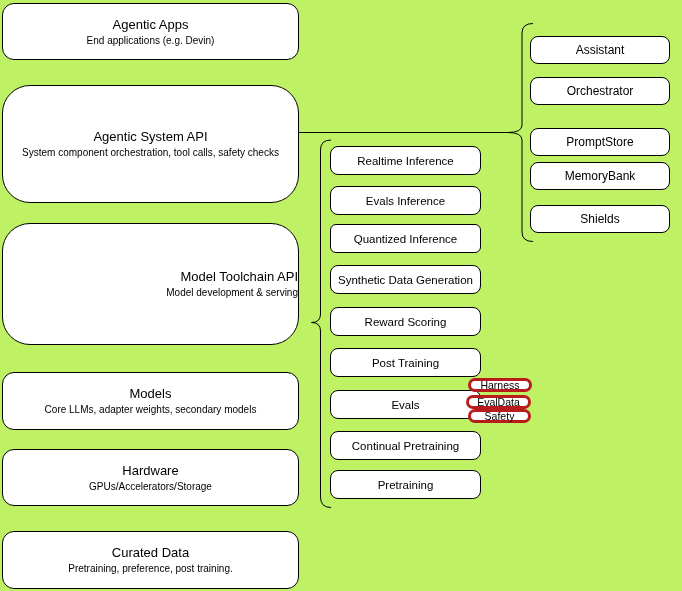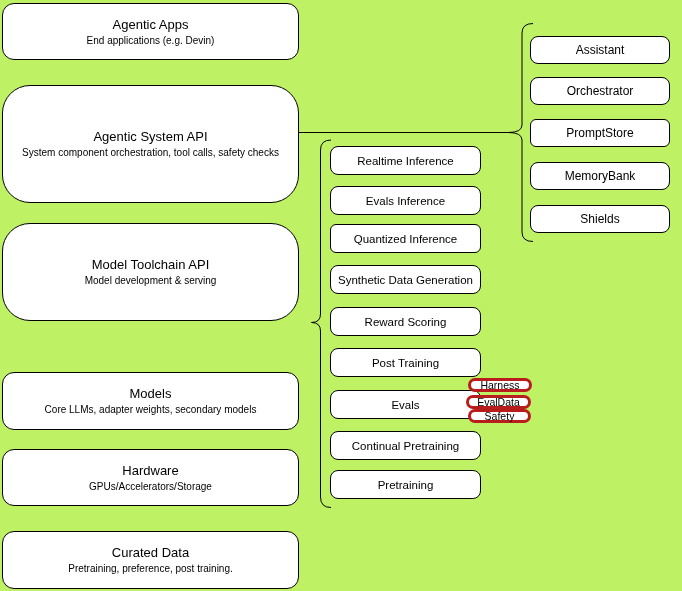--- a/index.html
+++ b/index.html
@@ -23,38 +23,38 @@
     align-items: center;
     justify-content: center;
     text-align: center;
   }
   
   .stack { left: 2px; width: 297px; }
   .stack .box-title { font-size: 13px; line-height: 15px; }
   .stack .box-subtitle { font-size: 10px; line-height: 12px; margin-top: 3px; }
   .b1 { top: 3px;   height: 57px;  border-radius: 12px; }
   .b2 { top: 85px;  height: 118px; border-radius: 28px; }
-  .b3 { top: 223px; height: 98px; border-radius: 28px; }
+  .b3 { top: 223px; height: 122px; border-radius: 28px; align-items: flex-end; }
   .b4 { top: 372px; height: 58px;  border-radius: 12px; }
   .b5 { top: 449px; height: 57px;  border-radius: 12px; }
   .b6 { top: 531px; height: 58px;  border-radius: 12px; }
   
   .mbox {
     left: 330px; width: 151px; height: 29px;
     border-radius: 8px; font-size: 11.5px;
   }
   .m0 { top: 146px; text-align: center; } .m1 { top: 186px; } .m2 { top: 224px; border-radius: 6px; }
   .m3 { top: 265px; } .m4 { top: 307px; } .m5 { top: 348px; }
   .m6 { top: 390px; } .m7 { top: 431px; } .m8 { top: 470px; }
   
   .rbox {
     left: 530px; width: 140px; height: 28px;
     border-radius: 8px; font-size: 12px;
   }
-  .r0 { top: 36px; } .r1 { top: 77px; } .r2 { top: 119px; border-radius: 6px; }
+  .r0 { top: 36px; } .r1 { top: 77px; } .r2 { top: 128px; }
   .r3 { top: 162px; } .r4 { top: 205px; }
   
   .pill {
     position: absolute;
     box-sizing: border-box;
     border: 3px solid #b91c1c;
     background: #ffffff;
     border-radius: 7px;
     display: flex;
     align-items: center;

